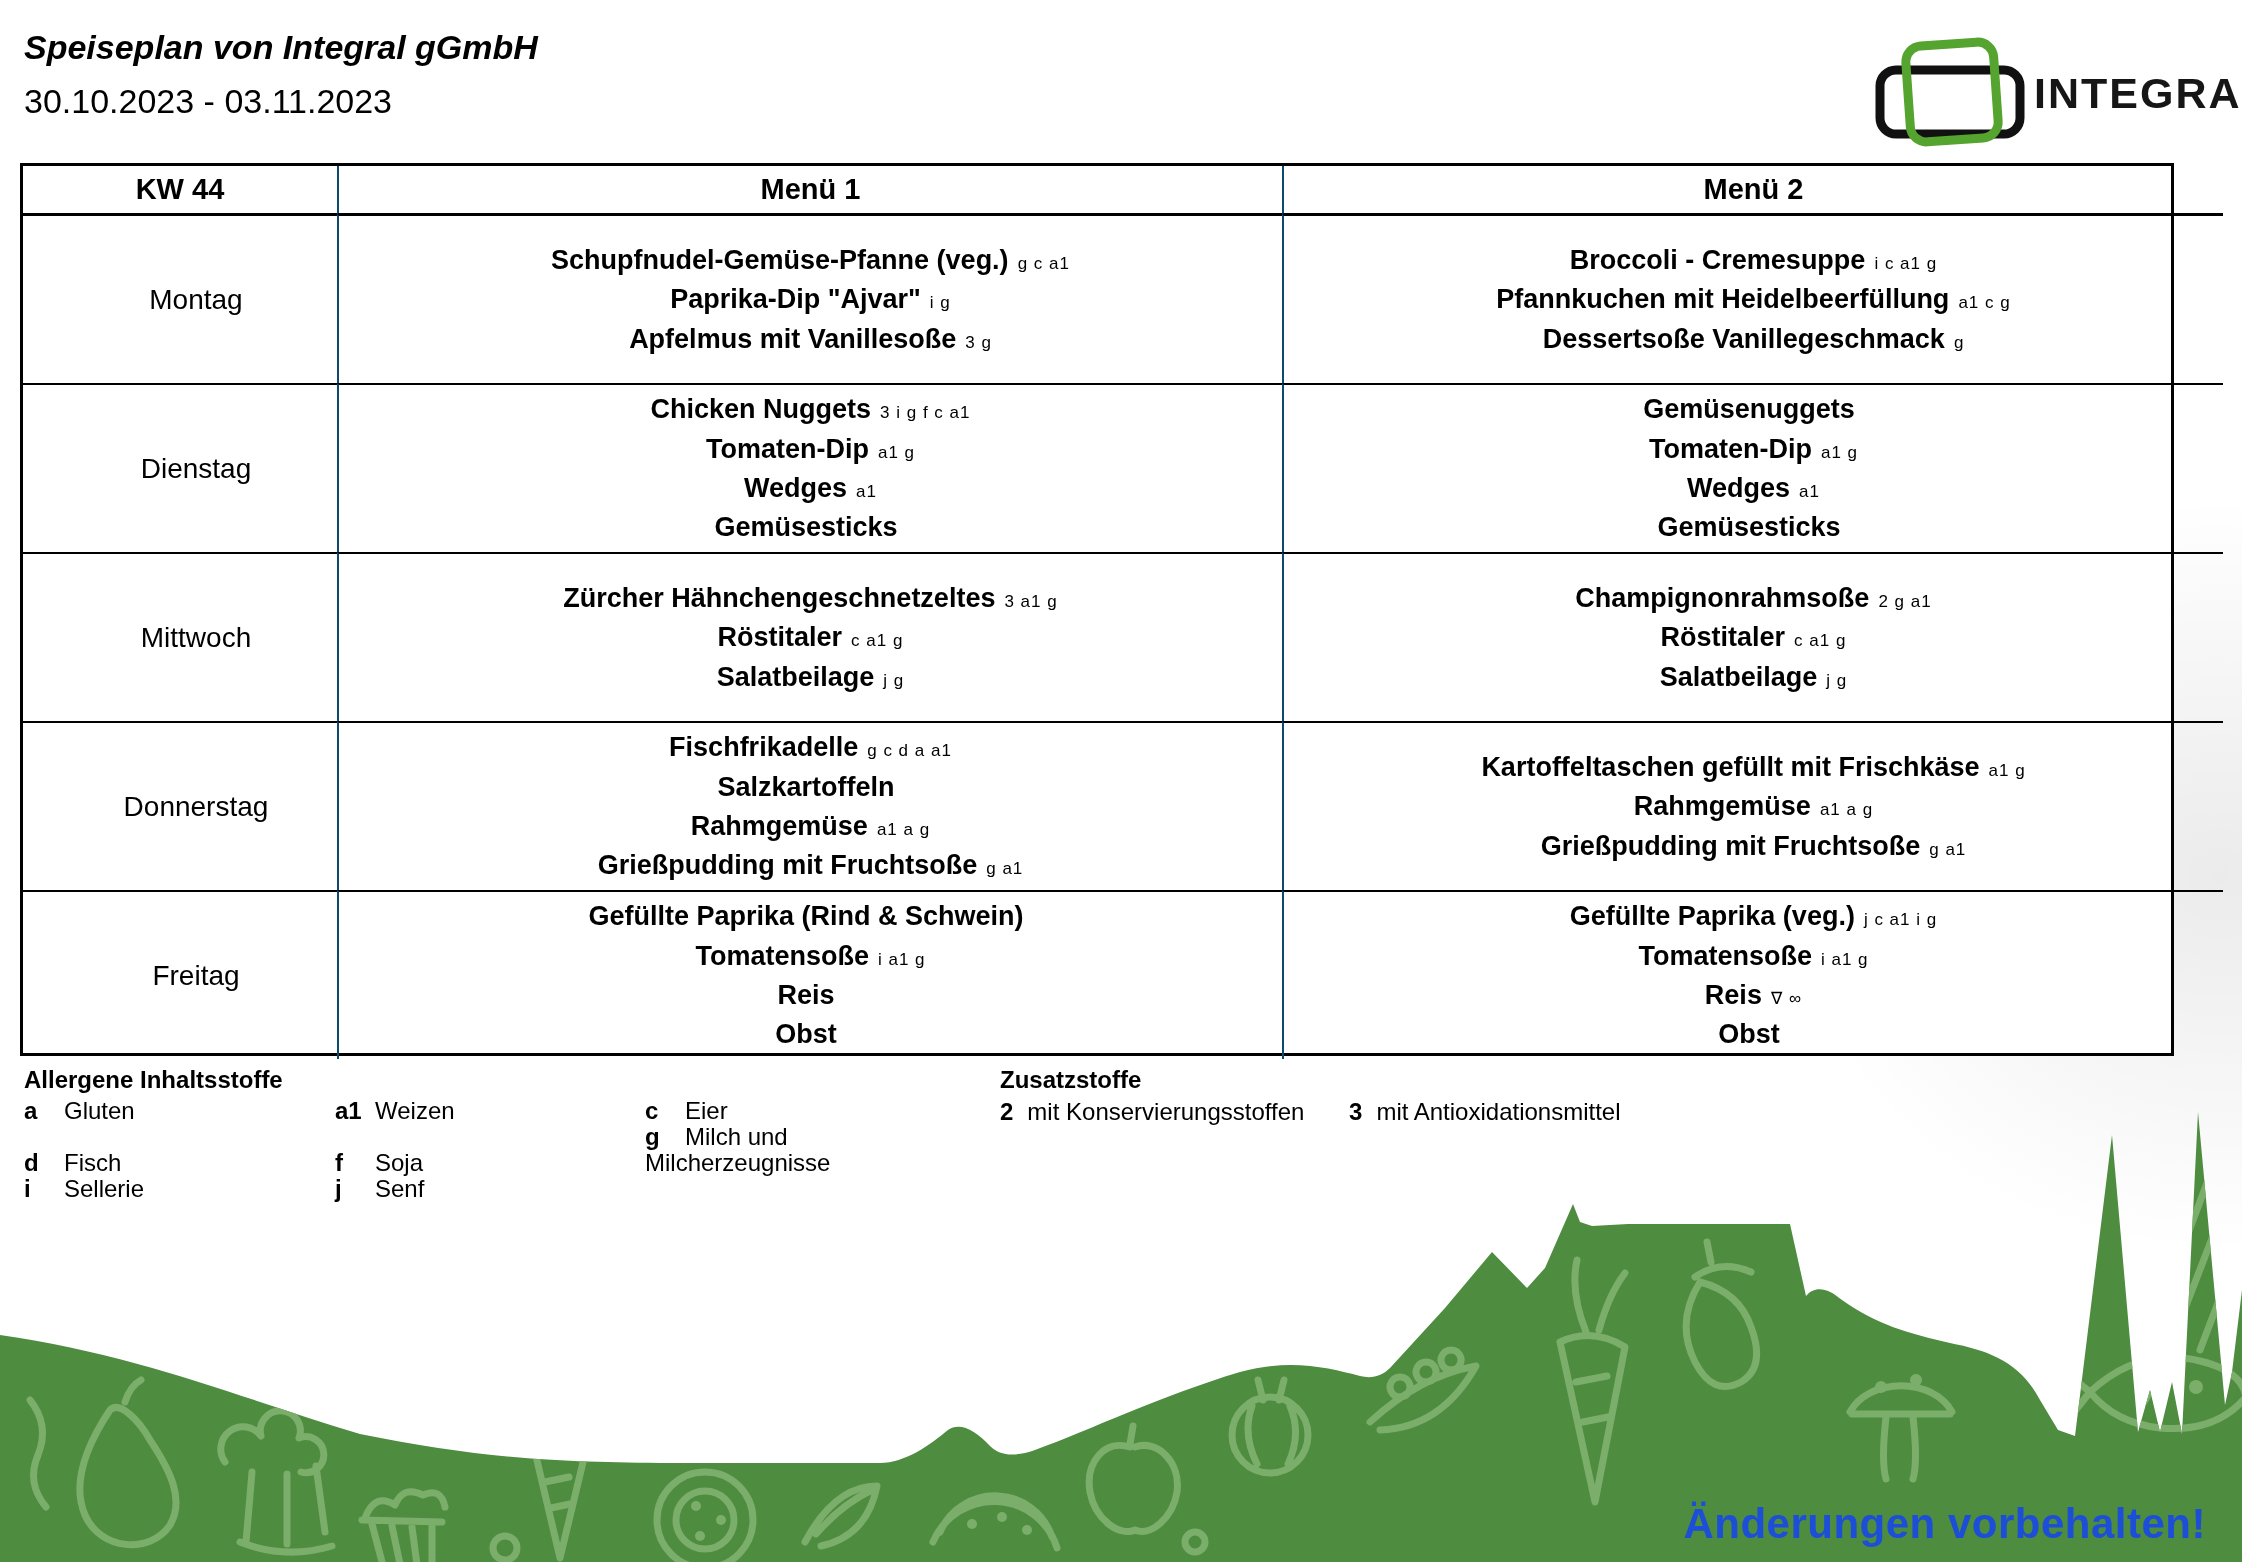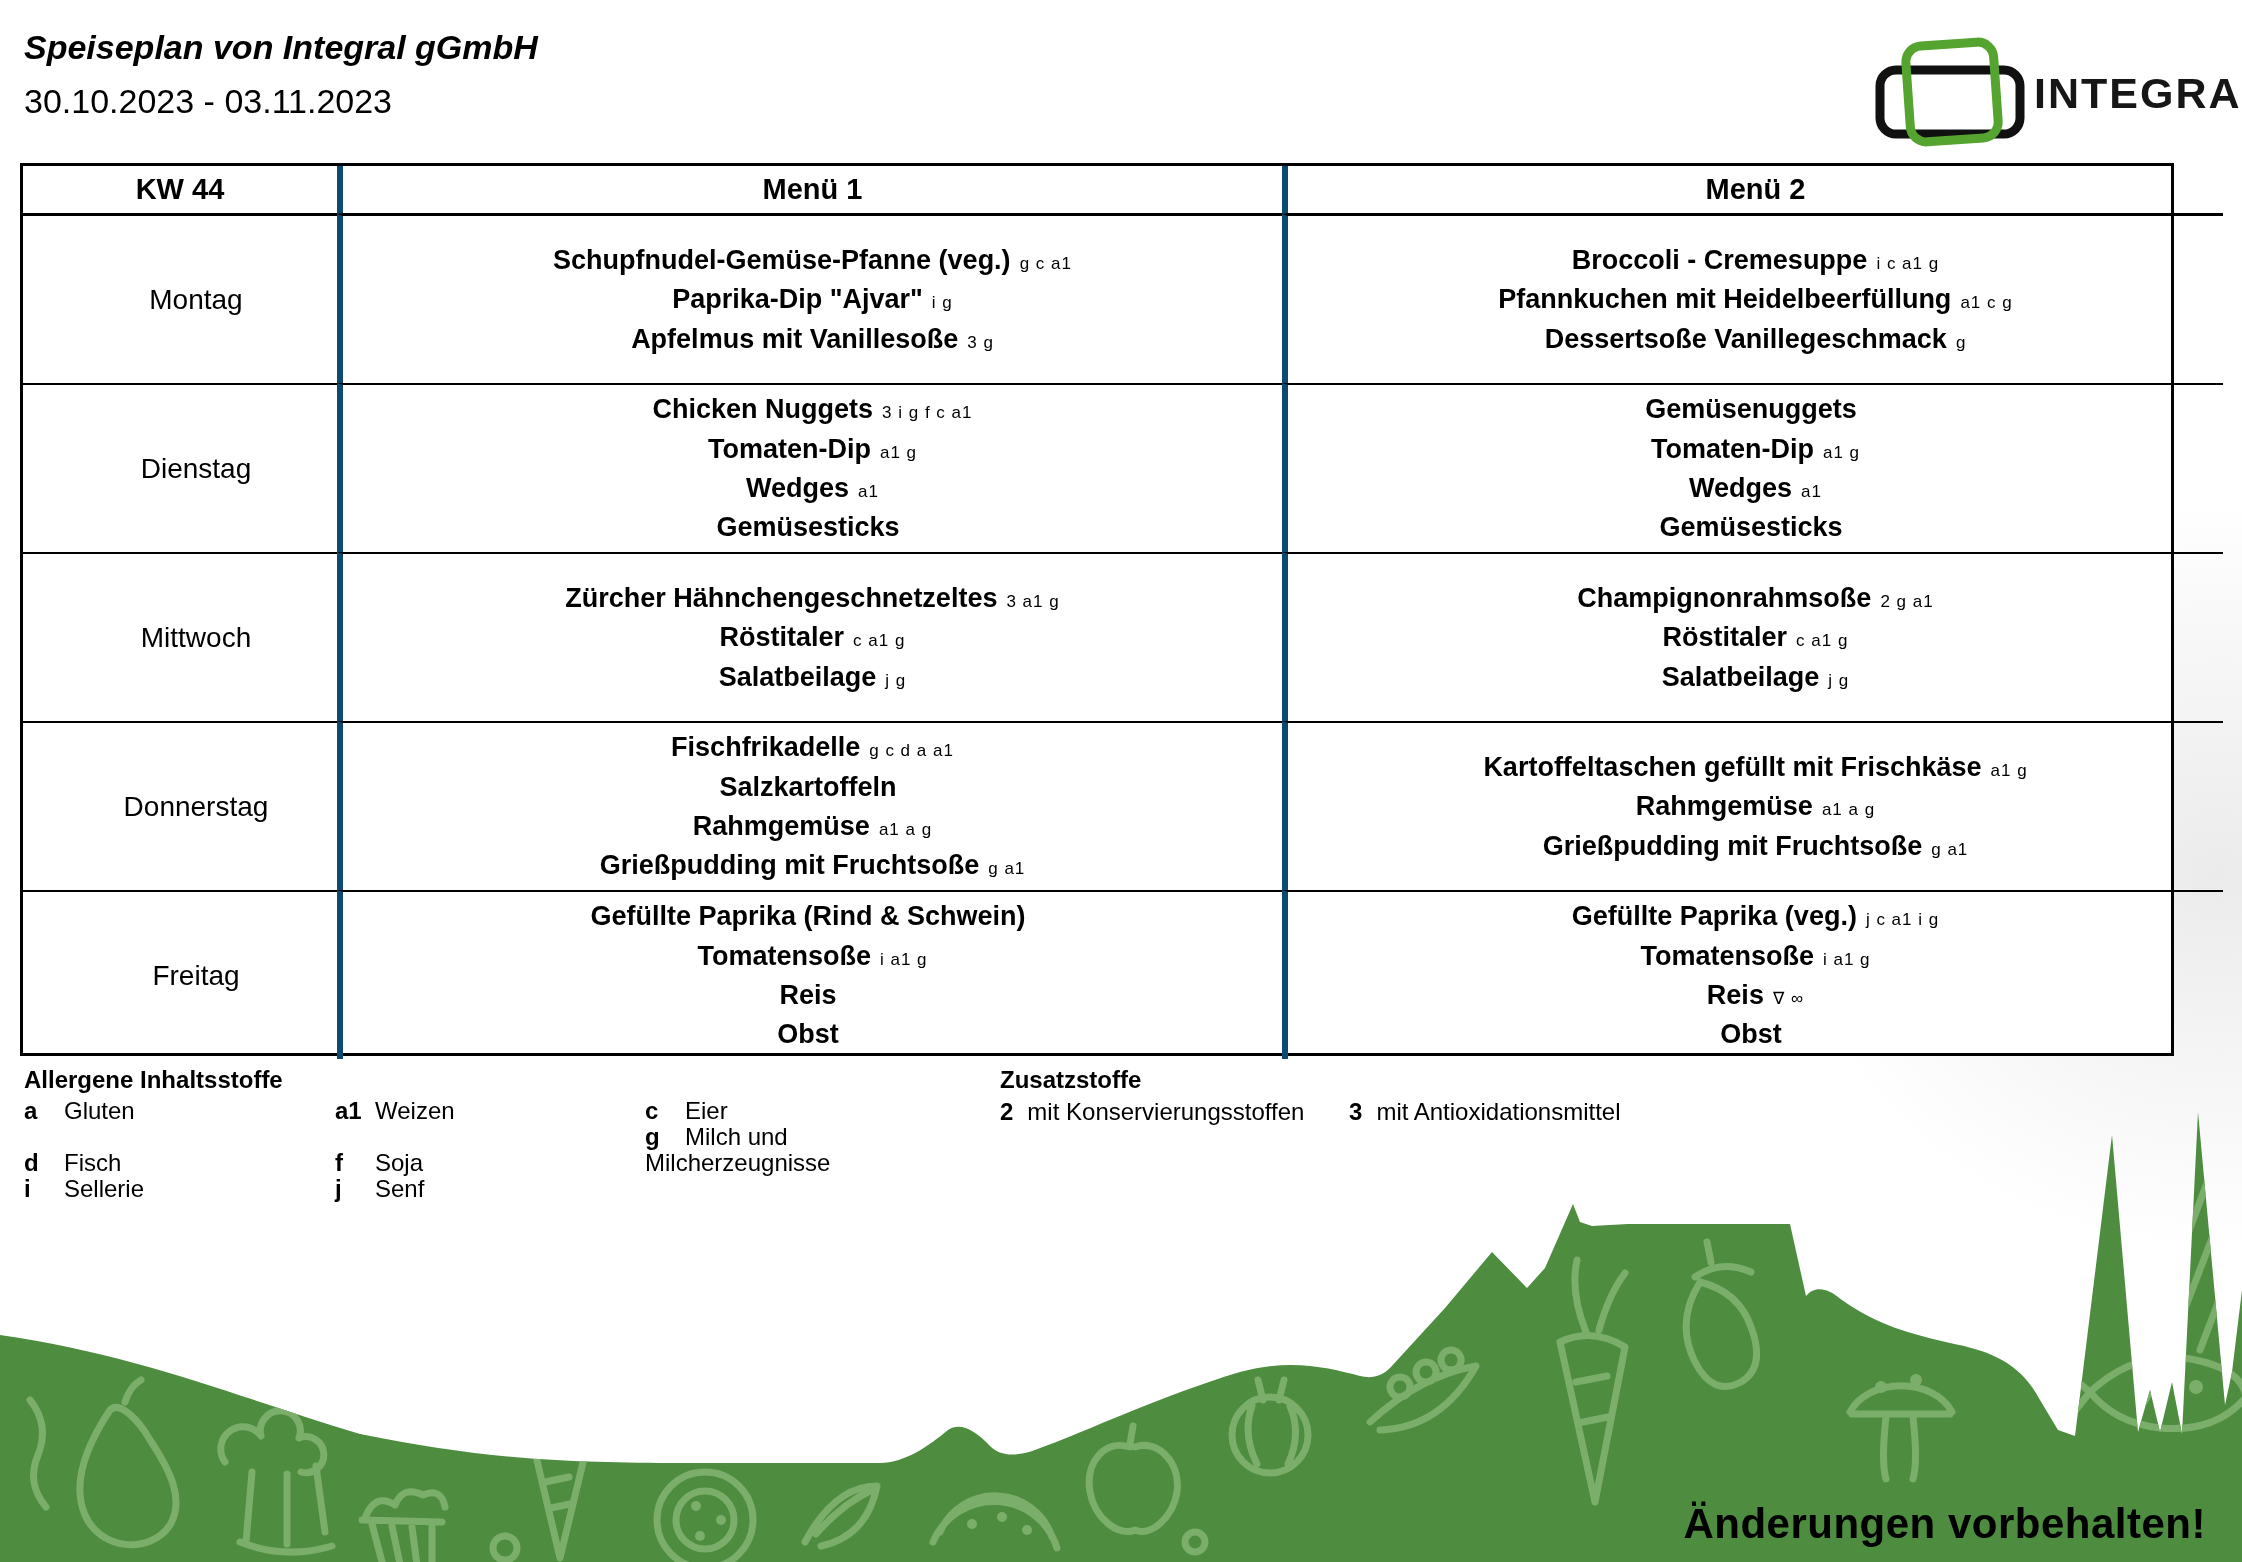--- a/index.html
+++ b/index.html
@@ -18,41 +18,41 @@
   .date-range { position:absolute; left:24px; top:82px; font-size:34px; font-weight:normal; }
   .logo { position:absolute; left:1868px; top:34px; width:372px; height:120px; }
   
   .tbl {
     position:absolute; left:20px; top:163px; width:2154px; height:893px;
     display:grid; grid-template-columns:314px 945px 941px;
     grid-template-rows:48px repeat(5,169px);
     border:3px solid #000; background:#fff;
   }
   .cell { display:flex; flex-direction:column; justify-content:center; align-items:center;
-          border-left:6px solid #0c4a6e; border-top:2px solid #000; background:transparent; }
+          border-left:2px solid #0c4a6e; border-top:2px solid #000; background:transparent; }
   .cell.c1 { border-left:none; }
   .cell.th { border-top:none; font-weight:bold; font-size:29px; border-bottom:1px solid #000; }
   .cell.day { font-size:28px; font-weight:normal;padding-left:32px; }
   .menu-cell { gap:7px; padding:6px 10px; }
   .line { text-align:center; line-height:1.2; }
   .dish { font-size:27px; font-weight:bold; }
   .codes { font-size:17px; font-weight:normal; margin-left:9px; letter-spacing:1px; }
   
   .leg-title { position:absolute; font-size:24px; font-weight:bold; }
   .leg-col { position:absolute; font-size:24px; }
   .leg-row { height:26px; line-height:26px; }
   .leg-gap { height:26px; }
   .leg-code { display:inline-block; min-width:40px; font-weight:bold; }
   .additives { position:absolute; font-size:24px; }
   .add-item { display:inline-block; margin-right:38px; }
   .add-code { font-weight:bold; margin-right:14px; }
   
   .footer-svg { position:absolute; left:0; top:1100px; width:2242px; height:462px; }
   .footer-note {
-    position:absolute; right:36px; bottom:14px; font-size:42px; font-weight:bold; color:#000000;
+    position:absolute; right:36px; bottom:14px; font-size:42px; font-weight:bold; color:#1d4ed8;
     letter-spacing:0.5px;
   }
 </style>
 </head>
 <body>
 
 <div class="page">
 
   <div class="title">Speiseplan von Integral gGmbH</div>
   <div class="date-range">30.10.2023 - 03.11.2023</div>

